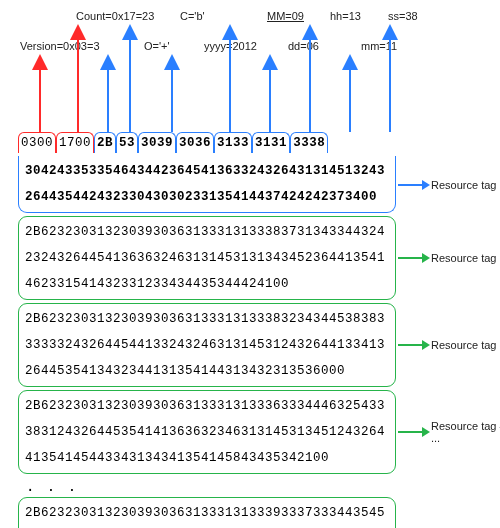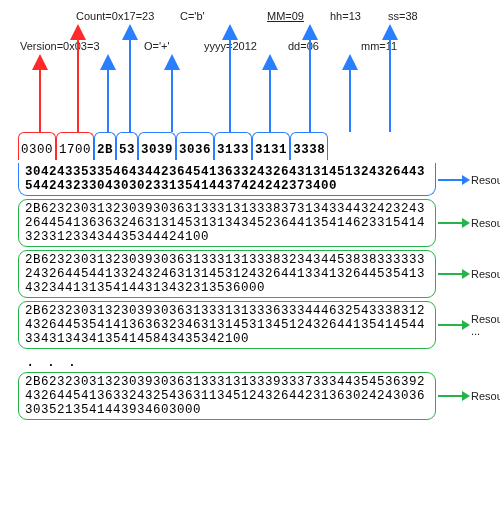--- a/index.html
+++ b/index.html
@@ -37,40 +37,40 @@
     font-size: 12.5px;
     letter-spacing: 0.5px;
     line-height: 18px;
     margin-left: -2px;
   }
   .hex-group {
     border: 1.5px solid;
     border-top-left-radius: 6px;
     border-top-right-radius: 6px;
     border-bottom: none;
-    padding: 8px 2px 1px 2px;
+    padding: 1px 2px 1px 2px;
     margin-right: 0px;
     white-space: nowrap;
     text-align: center;
   }
   .tag-block-wrap {
     display: flex;
     align-items: center;
     margin-top: 3px;
   }
   .tag-block {
     font-family: Consolas, "Courier New", monospace;
     font-size: 12.5px;
     letter-spacing: 0.5px;
-    line-height: 14px;
+    line-height: 26px;
     border: 1.5px solid;
     border-radius: 9px;
     padding: 2px 6px 2px 6px;
     flex: 0 0 auto;
-    width: 418px;
+    width: 378px;
     margin-left: -2px;
     word-break: break-all;
   }
   .tag1-roof .tag-block {
     border-top-left-radius: 0;
     border-top-right-radius: 0;
     border-top: none;
   }
   .side-arrow {
     width: 35px;

